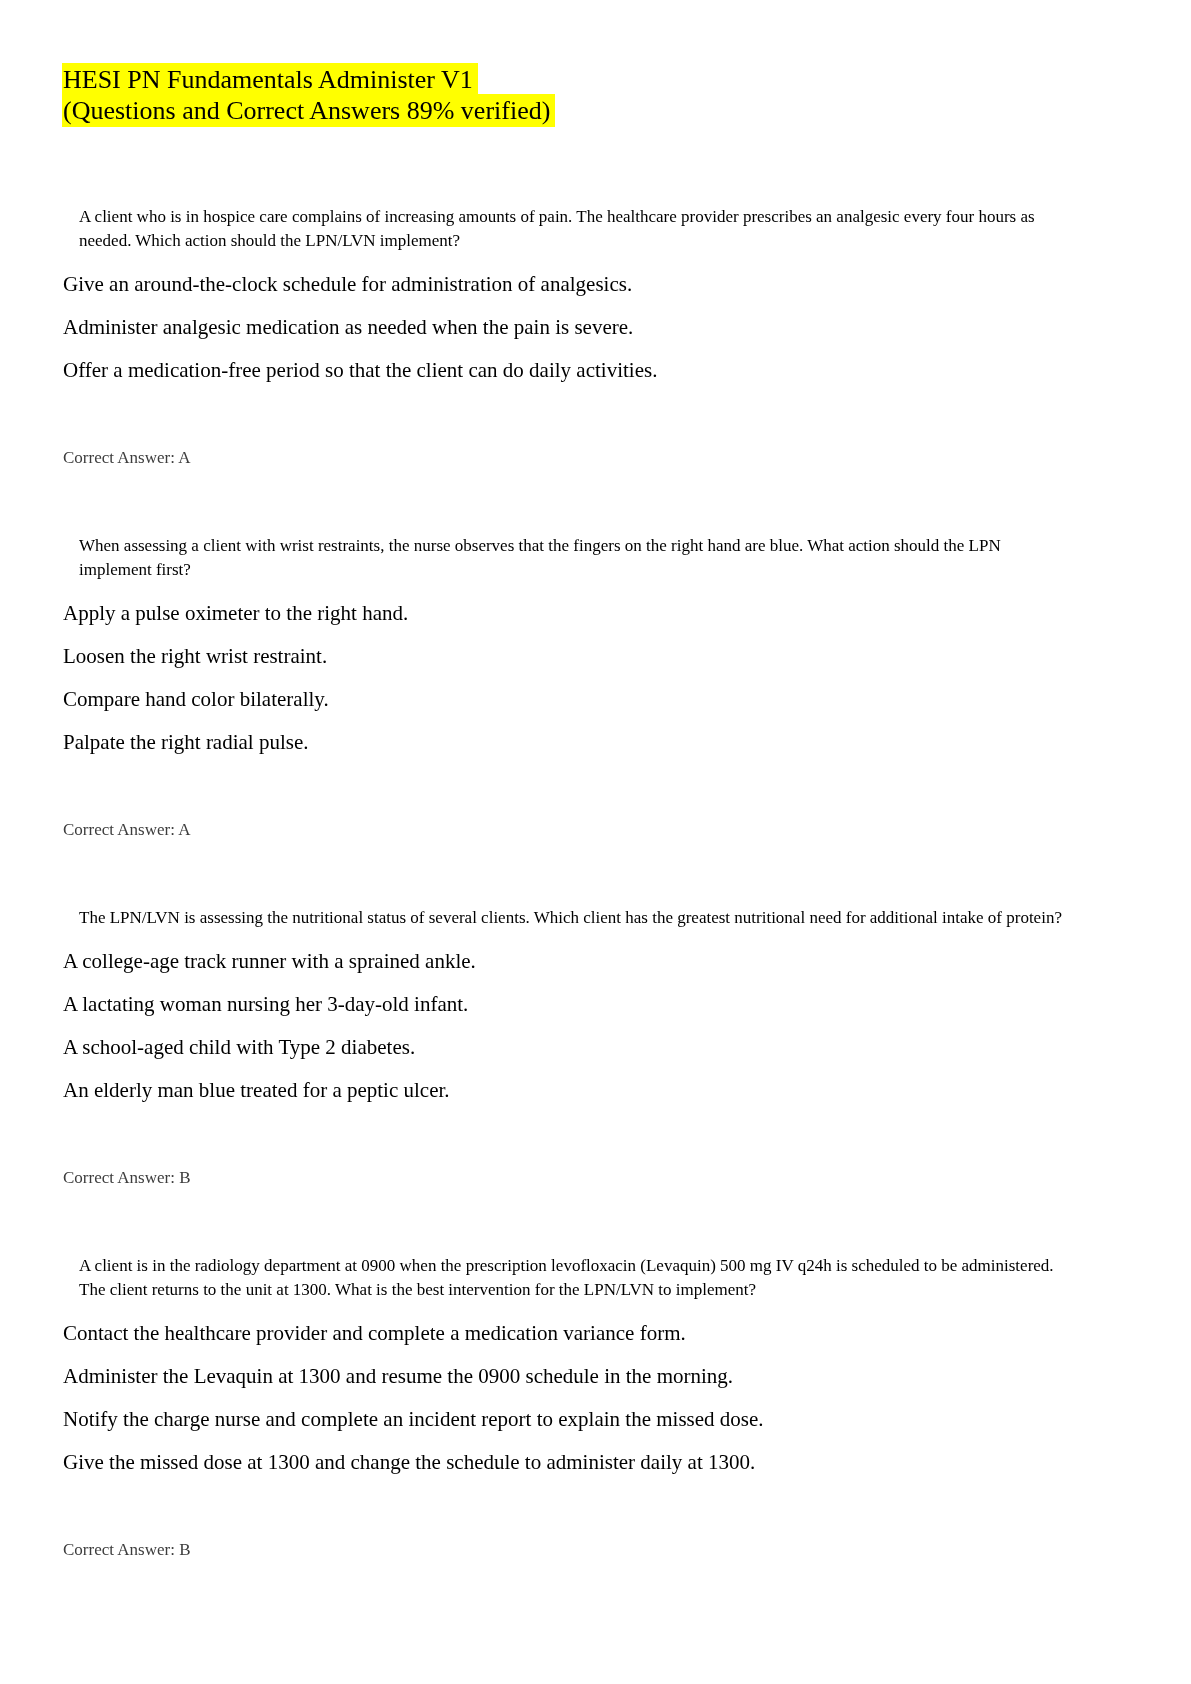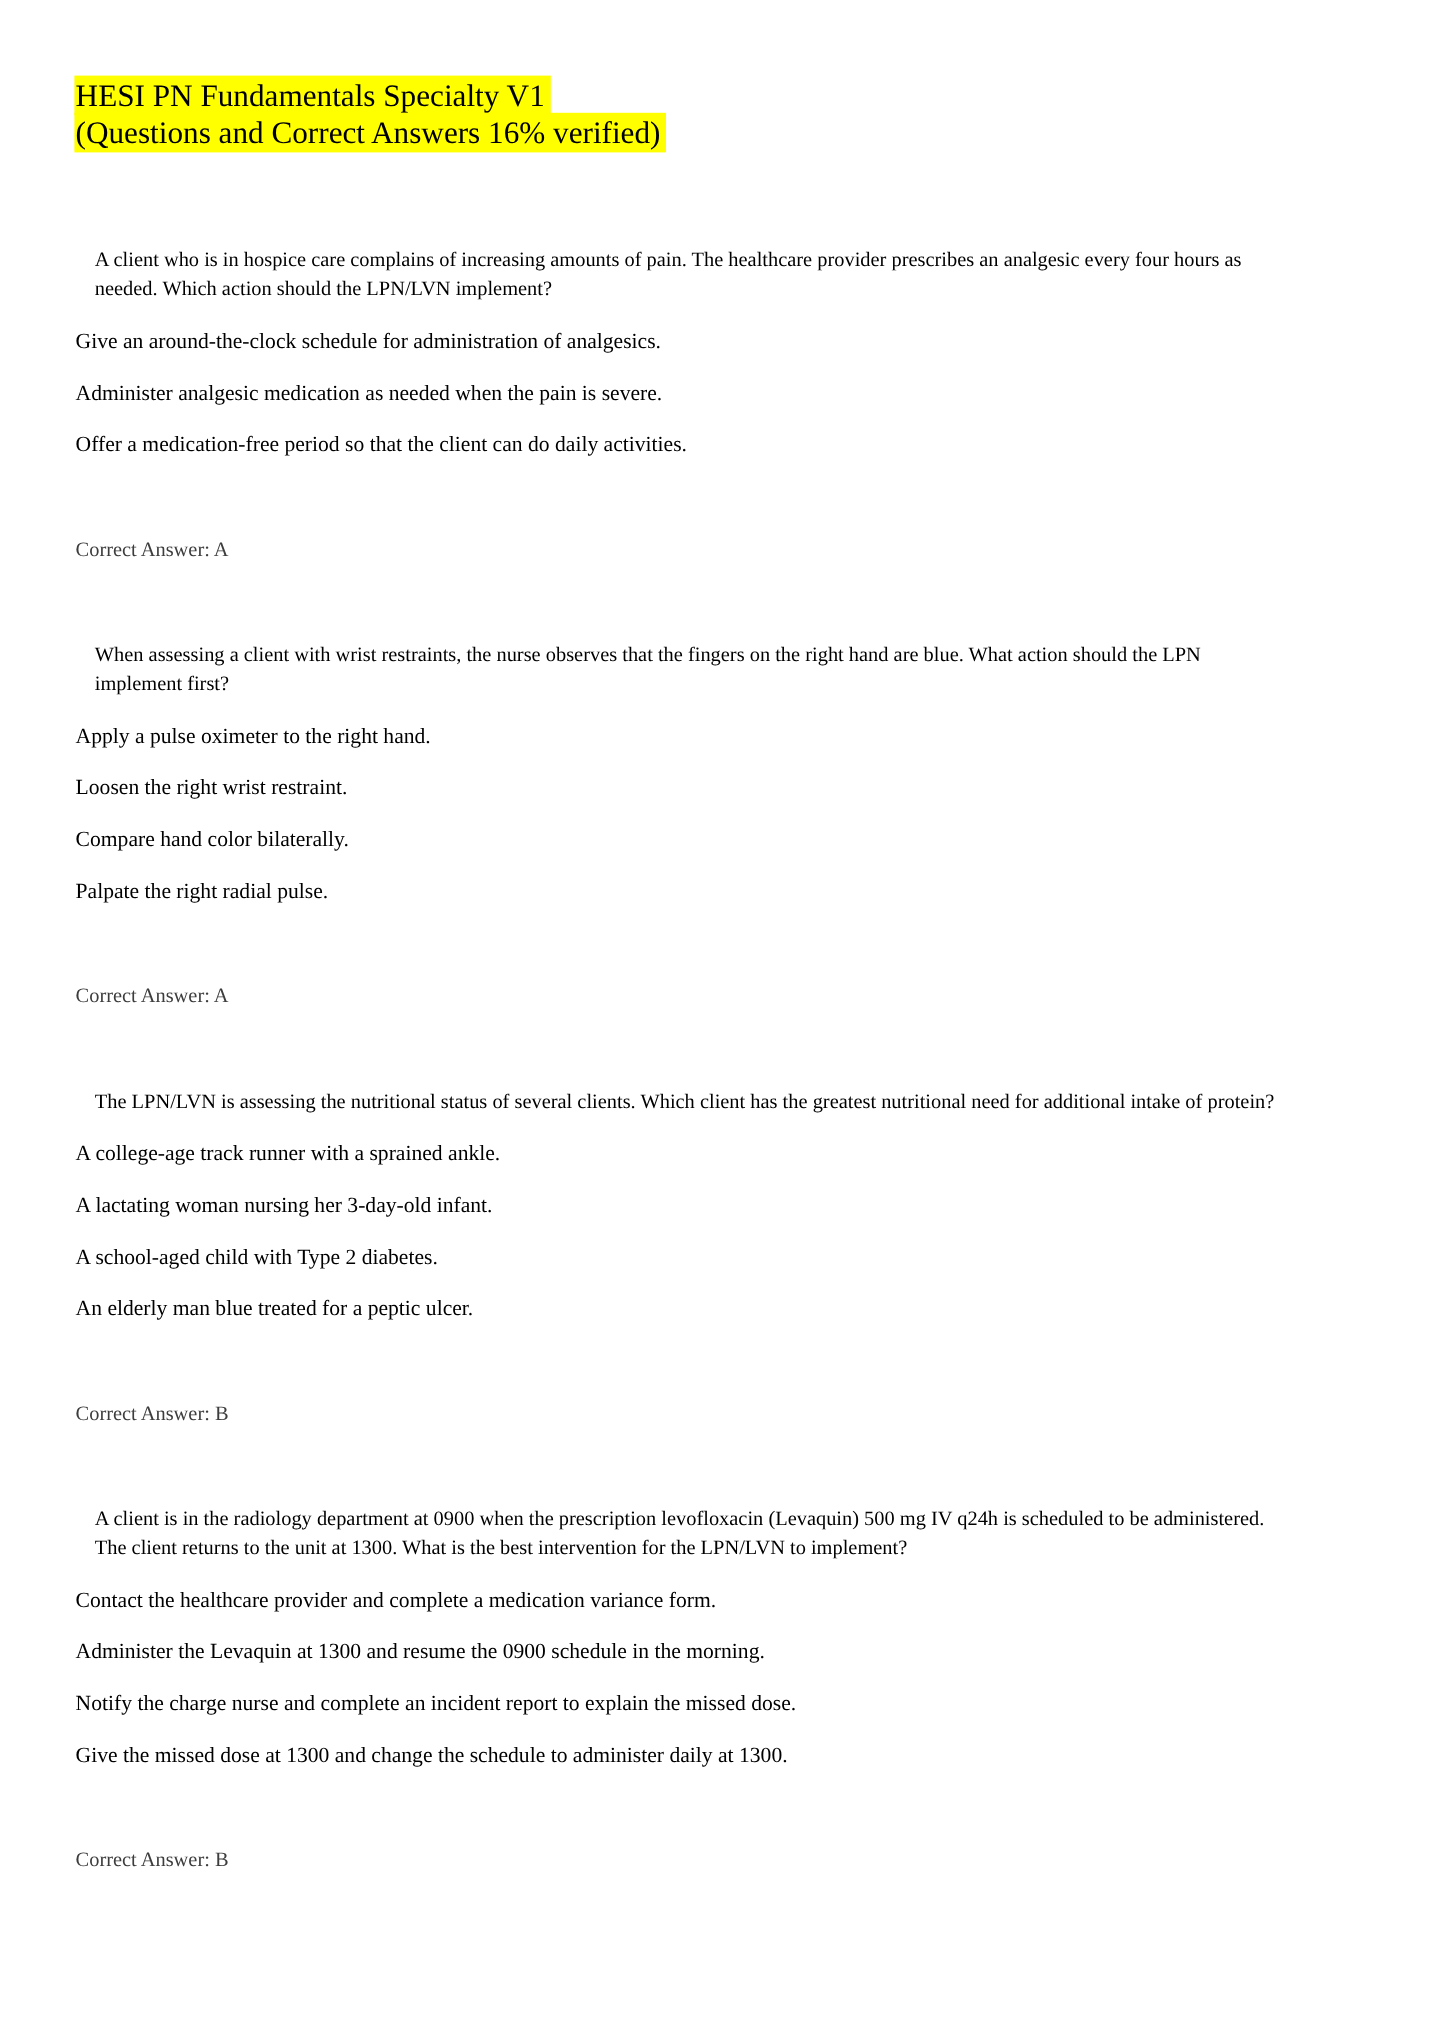--- a/index.html
+++ b/index.html
@@ -37,44 +37,44 @@
   }
   .question-block {
     margin: 0;
   }
   p.question {
     font-size: 17px;
     line-height: 24px;
     margin: 16px;
   }
   p.option {
-    font-size: 18px;
+    font-size: 21px;
     line-height: 24px;
     margin: 19px 0 0 0;
   }
   p.correct-answer {
     font-size: 17px;
     line-height: 24px;
     margin: 64px 0 64px 0;
     color: #3d3d3d;
   }
   .options {
     margin: 0;
   }
 </style>
 </head>
 <body>
 
 <div class="page-content">
   <h1 class="doc-title">
     <span class="title-line">
-      <span class="hl" style="background: rgb(255, 255, 0);">HESI PN Fundamentals Specialty V1</span>
+      <span class="hl" style="background: rgb(255, 255, 0);">HESI PN Fundamentals Administer V1</span>
     </span>
     <span class="title-line">
-      <span class="hl" style="background: rgb(255, 255, 0);">(Questions and Correct Answers 16% verified)</span>
+      <span class="hl" style="background: rgb(255, 255, 0);">(Questions and Correct Answers 89% verified)</span>
     </span>
   </h1>
 
   <div>
   <section class="question-block">
     <p class="question">A client who is in hospice care complains of increasing amounts of pain. The healthcare provider prescribes an analgesic every four hours as needed. Which action should the LPN/LVN implement?</p>
     <div class="options">
           <p class="option">Give an around-the-clock schedule for administration of analgesics.</p>
           <p class="option">Administer analgesic medication as needed when the pain is severe.</p>
           <p class="option">Offer a medication-free period so that the client can do daily activities.</p>

